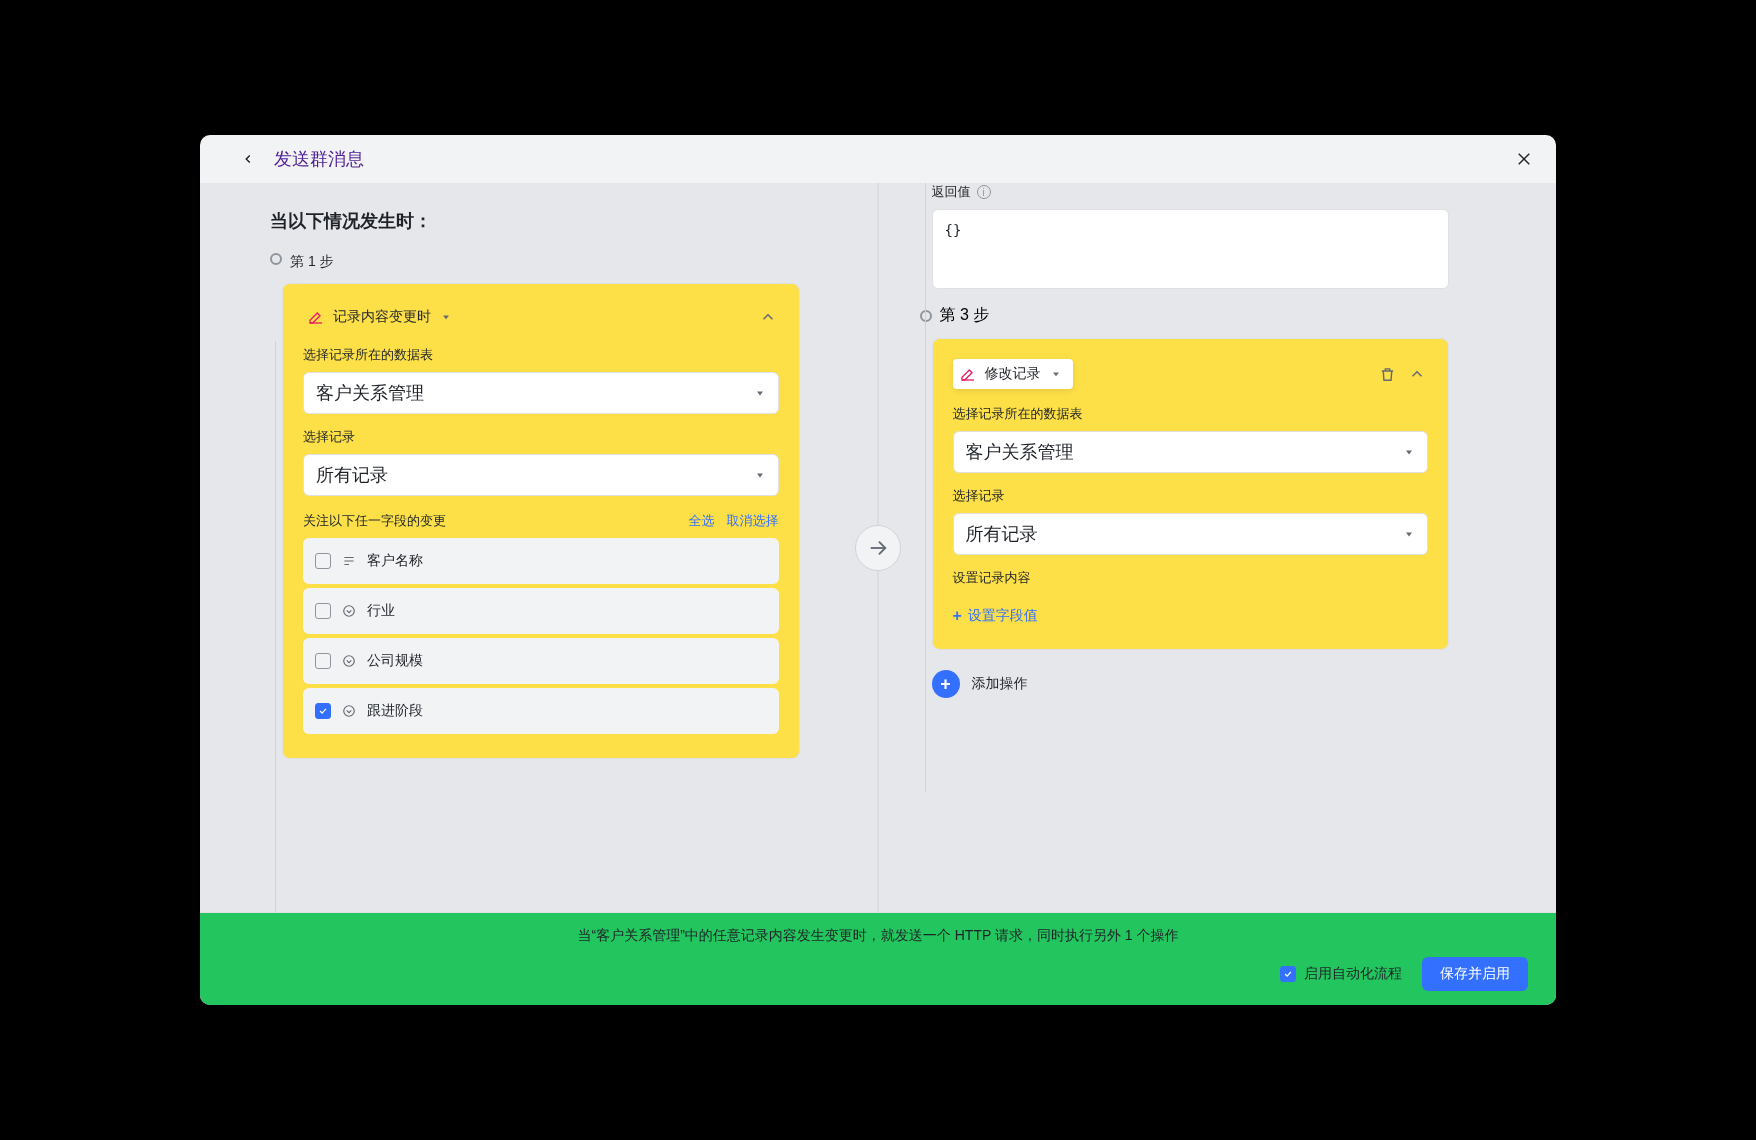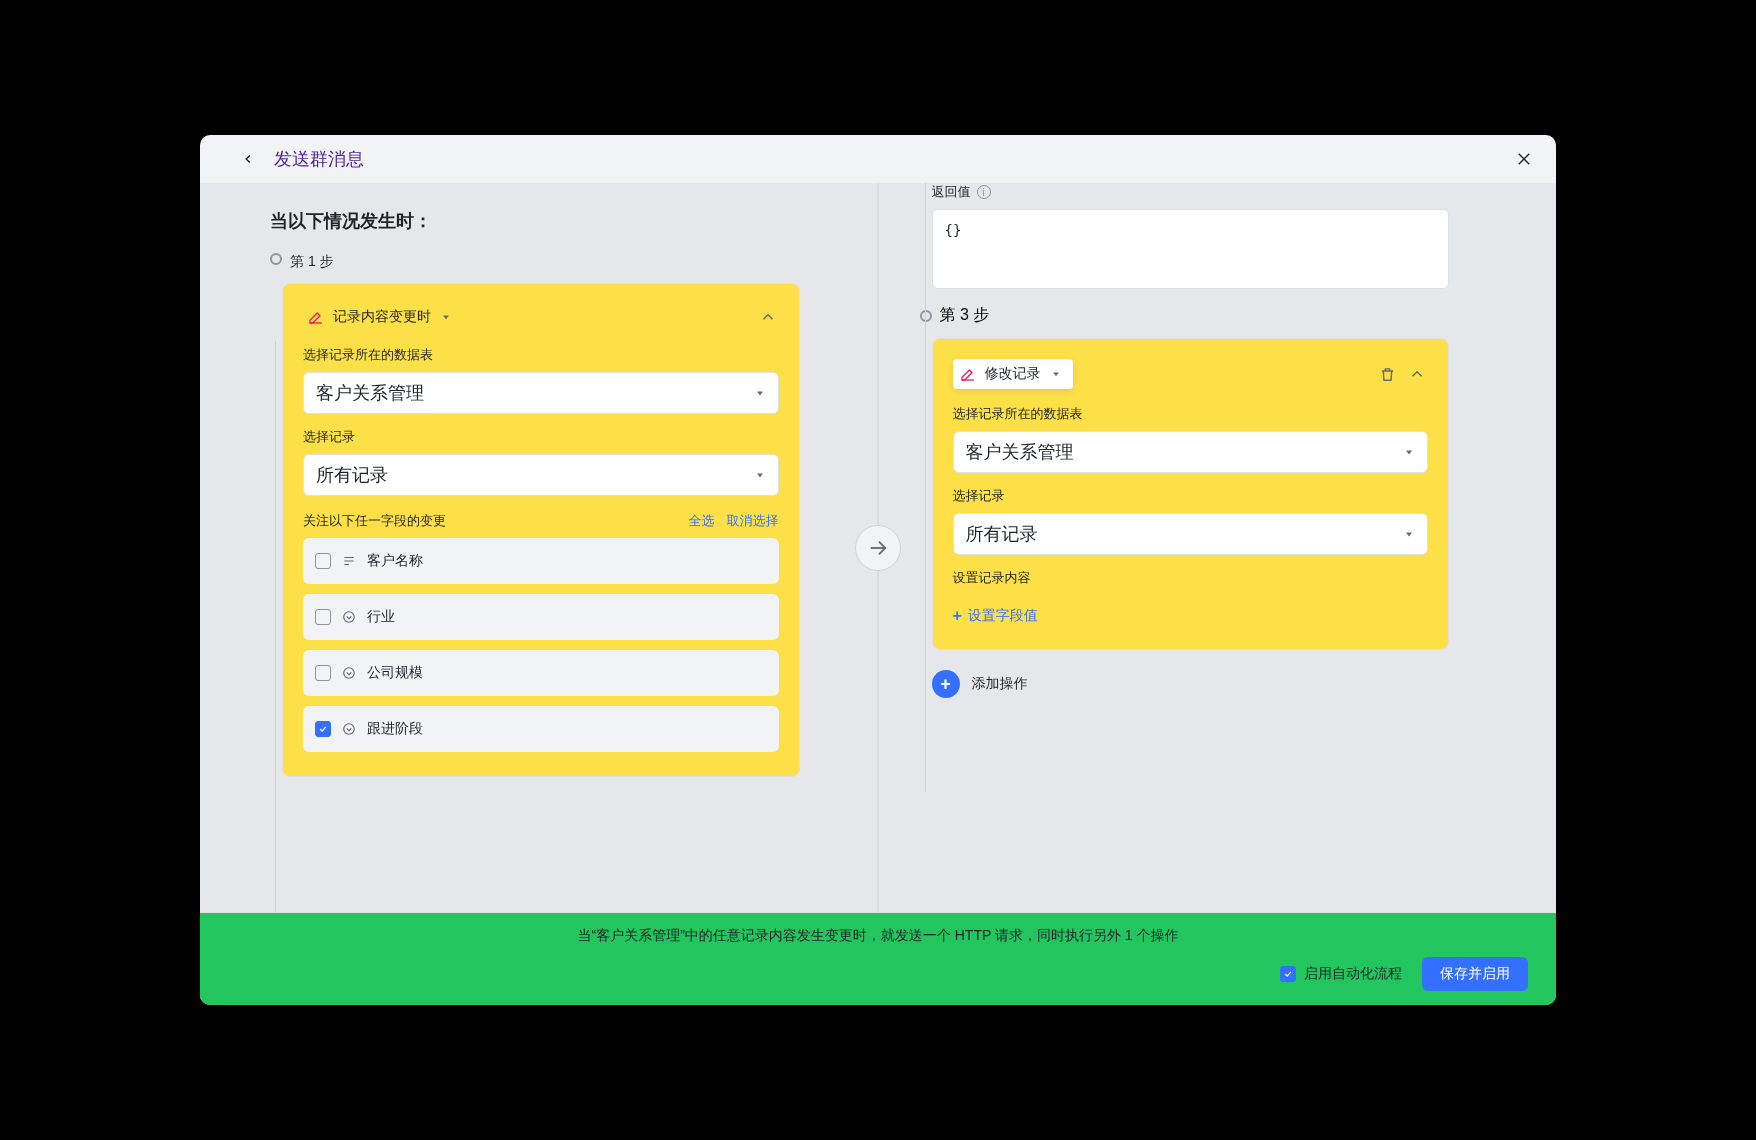--- a/index.html
+++ b/index.html
@@ -36,21 +36,21 @@
     .chevron-up-icon svg, .delete-icon svg { stroke: #646a73; }
     .field-label { font-size: 13px; color: #1f2329; margin-bottom: 8px; margin-top: 14px; }
     .field-label:first-of-type { margin-top: 0; }
     .select { display: flex; align-items: center; background: #fff; border: 1px solid #dee0e3; border-radius: 6px; padding: 8px 12px; font-size: 18px; color: #1f2329; cursor: pointer; }
     .select .chev { margin-left: auto; }
     .select .chev svg { fill: #646a73; stroke: none; }
     .field-row { display: flex; align-items: center; margin-top: 16px; margin-bottom: 1px; }
     .field-row .field-label { margin: 0; }
     .field-row .actions { margin-left: auto; display: flex; gap: 12px; }
     .link-btn { color: #3370ff; font-size: 13px; cursor: pointer; }
-    .checklist { display: flex; flex-direction: column; gap: 10px; margin-top: 8px; }
+    .checklist { display: flex; flex-direction: column; gap: 4px; margin-top: 8px; }
     .check-item { display: flex; align-items: center; gap: 10px; padding: 14px 12px; background: #f2f3f5; border-radius: 6px; font-size: 14px; color: #1f2329; cursor: pointer; }
     .checkbox { width: 16px; height: 16px; border: 1.5px solid #8f959e; border-radius: 3px; display: inline-flex; align-items: center; justify-content: center; flex-shrink: 0; }
     .checkbox.checked { background: #3370ff; border-color: #3370ff; }
     .checkbox.checked svg { stroke: #fff; }
     .field-type-icon { width: 16px; height: 16px; display: inline-flex; align-items: center; justify-content: center; color: #646a73; }
     .field-type-icon svg { stroke: #646a73; }
     .return-block { margin-left: 12px; margin-bottom: 16px; }
     .return-label { display: flex; align-items: center; gap: 6px; font-size: 13px; color: #1f2329; margin-bottom: 8px; }
     .info-icon { width: 14px; height: 14px; border: 1px solid #8f959e; border-radius: 50%; display: inline-flex; align-items: center; justify-content: center; font-size: 10px; color: #8f959e; }
     .return-box { background: #fff; border: 1px solid #dee0e3; border-radius: 6px; padding: 12px; min-height: 80px; font-size: 14px; color: #1f2329; font-family: monospace; }

